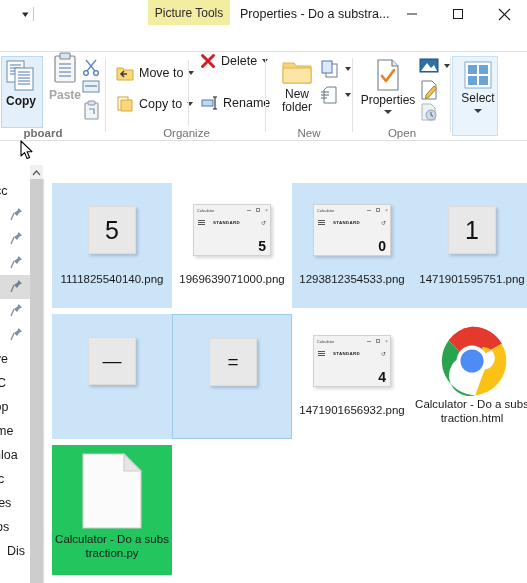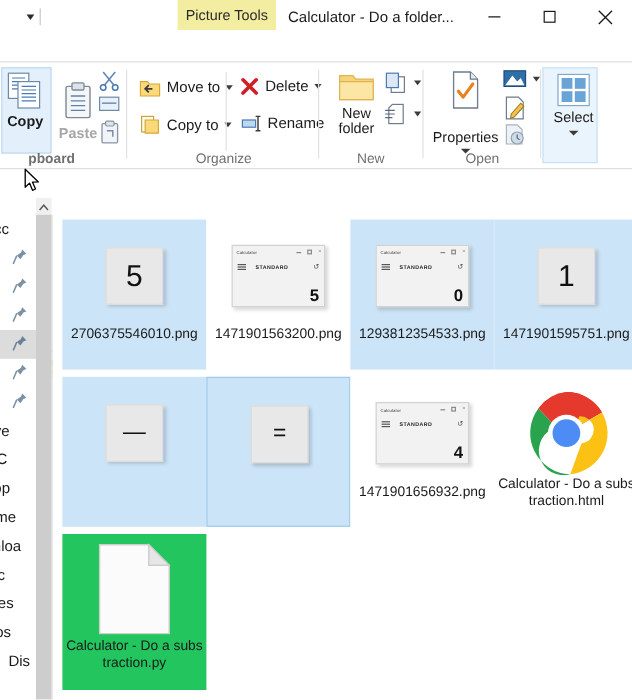--- a/index.html
+++ b/index.html
@@ -137,21 +137,21 @@
 
     <div class="tb-qat">
       <span class="qat-caret">▾</span>
       <span class="qat-div"></span>
     </div>
 
     <div class="pt-tab">
       <span>Picture Tools</span>
     </div>
 
-    <div class="tb-title">Calculator - Do a folder...</div>
+    <div class="tb-title">Properties - Do a substra...</div>
 
     <div class="wbtns">
       <div class="wbtn">
         <svg width="12" height="12" viewBox="0 0 12 12">
             <line x1="1" y1="6" x2="11" y2="6" stroke="#1a1a1a" stroke-width="1"></line>
           </svg>
       </div>
       <div class="wbtn">
         <svg width="12" height="12" viewBox="0 0 12 12">
             <rect x="1.5" y="1.5" width="9" height="9" fill="none" stroke="#1a1a1a" stroke-width="1"></rect>
@@ -209,21 +209,21 @@
             <line x1="14" y1="14" x2="26" y2="14"></line>
               <line x1="14" y1="17" x2="26" y2="17"></line>
             <line x1="14" y1="20" x2="26" y2="20"></line>
               <line x1="14" y1="23" x2="26" y2="23"></line>
             <line x1="14" y1="26" x2="26" y2="26"></line>
           </g>
         </svg>
         <span class="lbl" style="margin-top:3px">Copy</span>
       </div>
 
-      <div class="bigbtn" style="left:42px; top:16px; width:46px;">
+      <div class="bigbtn" style="left:42px; top:0; width:46px;">
         <svg width="30" height="34" viewBox="0 0 30 34">
           <rect x="5" y="4" width="20" height="26" rx="1.5" fill="#f6f6f6" stroke="#7d8a99" stroke-width="1.2"></rect>
           <rect x="10" y="1" width="10" height="6" rx="1" fill="#dde3ea" stroke="#7d8a99" stroke-width="1.1"></rect>
           <g stroke="#5d82b0" stroke-width="1.1">
             <line x1="9" y1="12" x2="21" y2="12"></line>
               <line x1="9" y1="16" x2="21" y2="16"></line>
             <line x1="9" y1="20" x2="21" y2="20"></line>
               <line x1="9" y1="24" x2="21" y2="24"></line>
           </g>
         </svg>
@@ -272,21 +272,21 @@
         <svg width="18" height="18" viewBox="0 0 18 18">
           <path d="M1 4 h6 l1.5 2 H17 v10 H1 Z" fill="#fbd97a" stroke="#d6a83a" stroke-width="1"></path>
           <path d="M11 10 H5 M8 7 L5 10 L8 13" fill="none" stroke="#3a3a3a" stroke-width="1.5"></path>
         </svg>
         <span class="lbl">Move to</span>
         <span class="caret"></span>
       </div>
 
       <div class="gdiv" style="left:80px; top:8px; height:66px;"></div>
 
-      <div class="smallbtn" style="left:92px; top:12px;">
+      <div class="smallbtn" style="left:92px; top:1px;">
         <svg width="16" height="16" viewBox="0 0 16 16">
           <line x1="2.5" y1="2.5" x2="13.5" y2="13.5" stroke="#cf2027" stroke-width="3" stroke-linecap="round"></line>
           <line x1="13.5" y1="2.5" x2="2.5" y2="13.5" stroke="#cf2027" stroke-width="3" stroke-linecap="round"></line>
         </svg>
         <span class="lbl">Delete</span>
         <span class="caret"></span>
       </div>
       <div class="smallbtn" style="left:92px; top:43px;">
         <svg width="18" height="16" viewBox="0 0 18 16">
           <rect x="2" y="5" width="11" height="6" fill="#bcd9f0" stroke="#4a7ab5" stroke-width="1"></rect>
@@ -336,21 +336,21 @@
 
     <div class="gdiv" style="left:352px"></div>
 
     <div class="rgroup" style="left:353px;width:98px;">
       <div class="bigbtn" style="left:6px; top:6px; width:58px;">
         <svg width="30" height="34" viewBox="0 0 30 34">
           <path d="M5 2 h14 l6 6 v24 H5 Z" fill="#fff" stroke="#6d7b8a" stroke-width="1.1"></path>
           <path d="M19 2 v6 h6" fill="#e8edf2" stroke="#6d7b8a" stroke-width="1.1"></path>
           <path d="M9 18 l4 5 l8 -11" fill="none" stroke="#e8821e" stroke-width="2.6" stroke-linecap="round" stroke-linejoin="round"></path>
         </svg>
-        <span class="lbl" style="margin-top:16px">Properties</span>
+        <span class="lbl" style="margin-top:2px">Properties</span>
         <span class="caret big" style="margin-top:3px"></span>
       </div>
 
       <div class="smallbtn" style="left:66px; top:6px;">
         <svg width="20" height="15" viewBox="0 0 20 15">
           <rect x="1" y="1" width="18" height="13" fill="#2e6fa8" stroke="#1f4e78" stroke-width="1"></rect>
           <path d="M2 13 l6 -8 l4 5 l3 -3 l3 6 Z" fill="#ffffff"></path>
         </svg>
         <span class="caret"></span>
       </div>
@@ -532,21 +532,21 @@
   <div class="vline"></div>
 
   <div class="content">
 
     <div class="tile" style="left:8px; top:4px;">
       <div class="thumbwrap">
         <div class="calcbtn">
           <span>5</span>
         </div>
       </div>
-      <div class="caption">2706375546010.png</div>
+      <div class="caption">1111825540140.png</div>
     </div>
 
     <div class="tile" style="left:128px; top:4px; background:#ffffff;">
       <div class="thumbwrap">
         <div class="calcwin">
           <div class="cw-tb">
             <span class="cw-title">Calculator</span>
             <span class="cw-btns">
               <i class="cw-min"></i>
               <i class="cw-max"></i>
@@ -558,21 +558,21 @@
                 <i></i>
                 <i></i>
                 <i></i>
               </span>
             <span class="cw-std">STANDARD</span>
             <span class="cw-hist">↺</span>
           </div>
           <div class="cw-val">5</div>
         </div>
       </div>
-      <div class="caption">1471901563200.png</div>
+      <div class="caption">1969639071000.png</div>
     </div>
 
     <div class="tile" style="left:248px; top:4px;">
       <div class="thumbwrap">
         <div class="calcwin">
           <div class="cw-tb">
             <span class="cw-title">Calculator</span>
             <span class="cw-btns">
               <i class="cw-min"></i>
               <i class="cw-max"></i>

